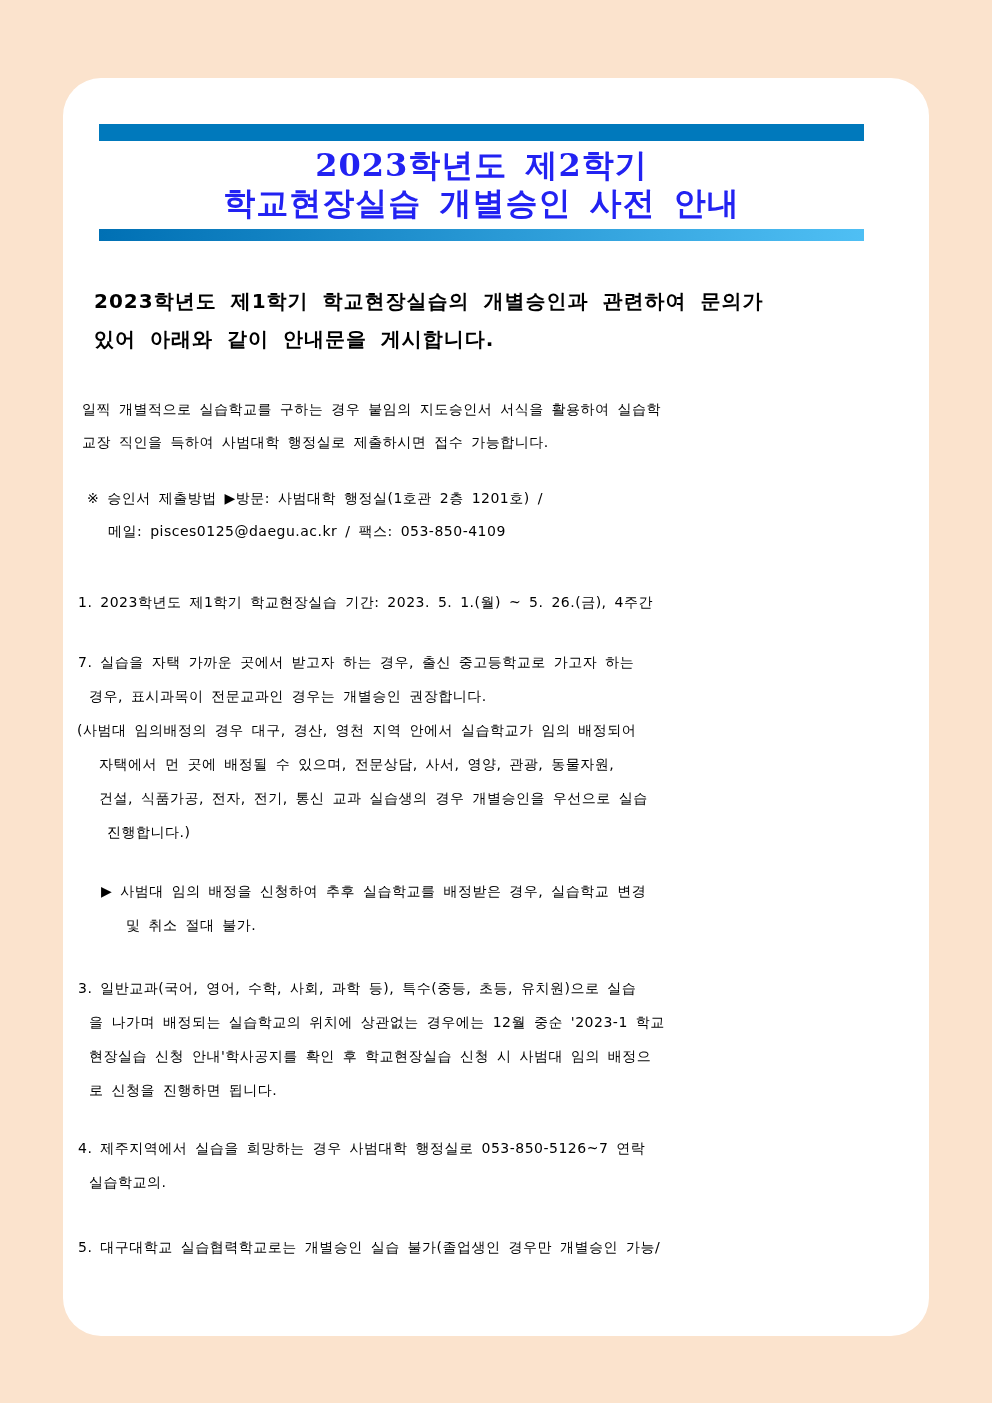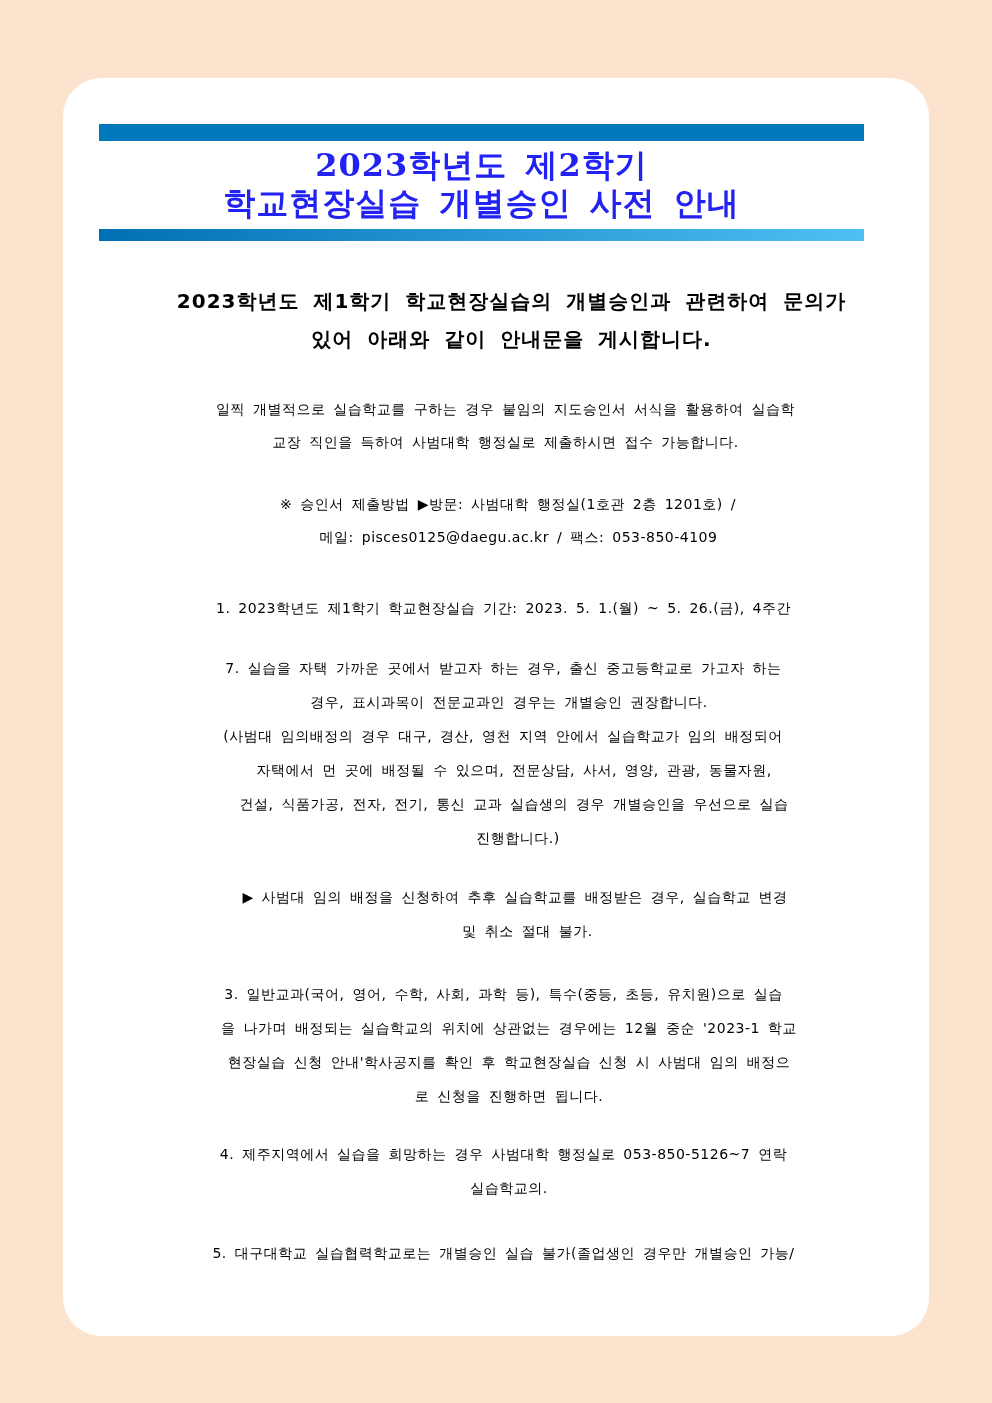--- a/index.html
+++ b/index.html
@@ -1,15 +1,15 @@
 <!DOCTYPE html>
 <html><head>
 <meta charset="utf-8">
 <style>
-  * { margin: 0; padding: 0; box-sizing: border-box; text-align: center; }
+  * { margin: 0; padding: 0; box-sizing: border-box; }
   html, body { width: 992px; }
   body { font-family: "DejaVu Sans", sans-serif; }
 
   .page {
     position: relative;
     width: 992px;
     height: 1403px;
     background: #FBE3CD;
     overflow: hidden;
   }
@@ -71,21 +71,21 @@
 
   .body-text {
     font-size: 14px;
     line-height: 33px;
     letter-spacing: 0.5px;
     word-spacing: 3px;
   }
   .overview { margin-top: 35px; }
   .overview .line { margin-left: 19px; }
 
-  .submission { margin-top: 29px; }
+  .submission { margin-top: 23px; }
   .submission .l1 { margin-left: 24px; }
   .submission .l2 { margin-left: 45px; }
 
   .item { line-height: 34px; }
   .item1 { margin-top: 37px; }
   .item2 { margin-top: 26px; }
   .item2-note { margin-top: 25px; }
   .item3 { margin-top: 29px; }
   .item4 { margin-top: 24px; }
   .item5 { margin-top: 31px; }

